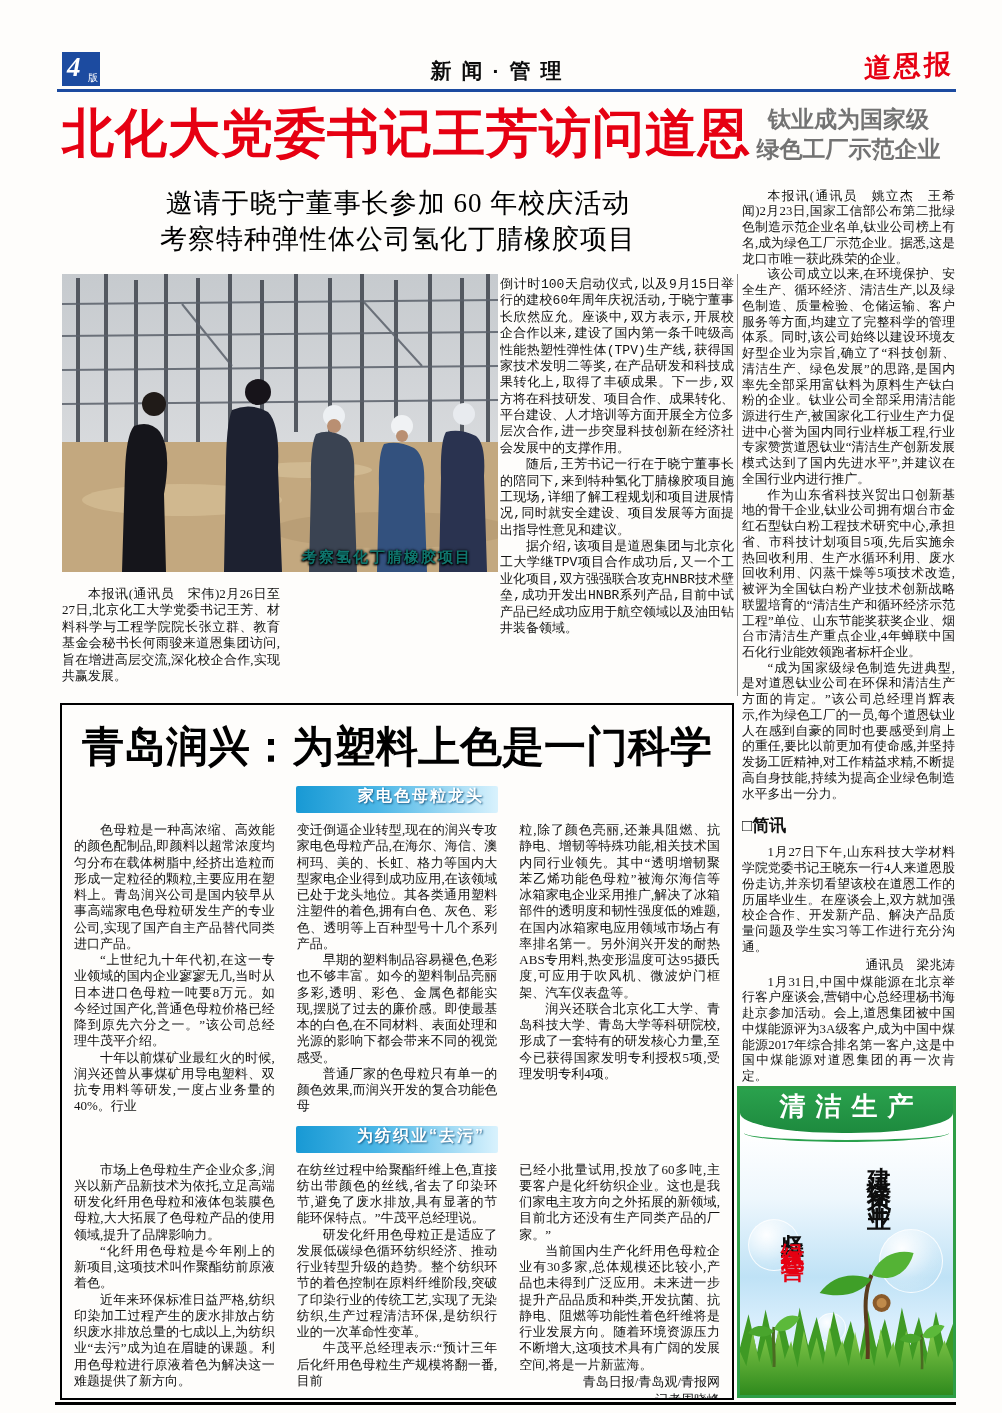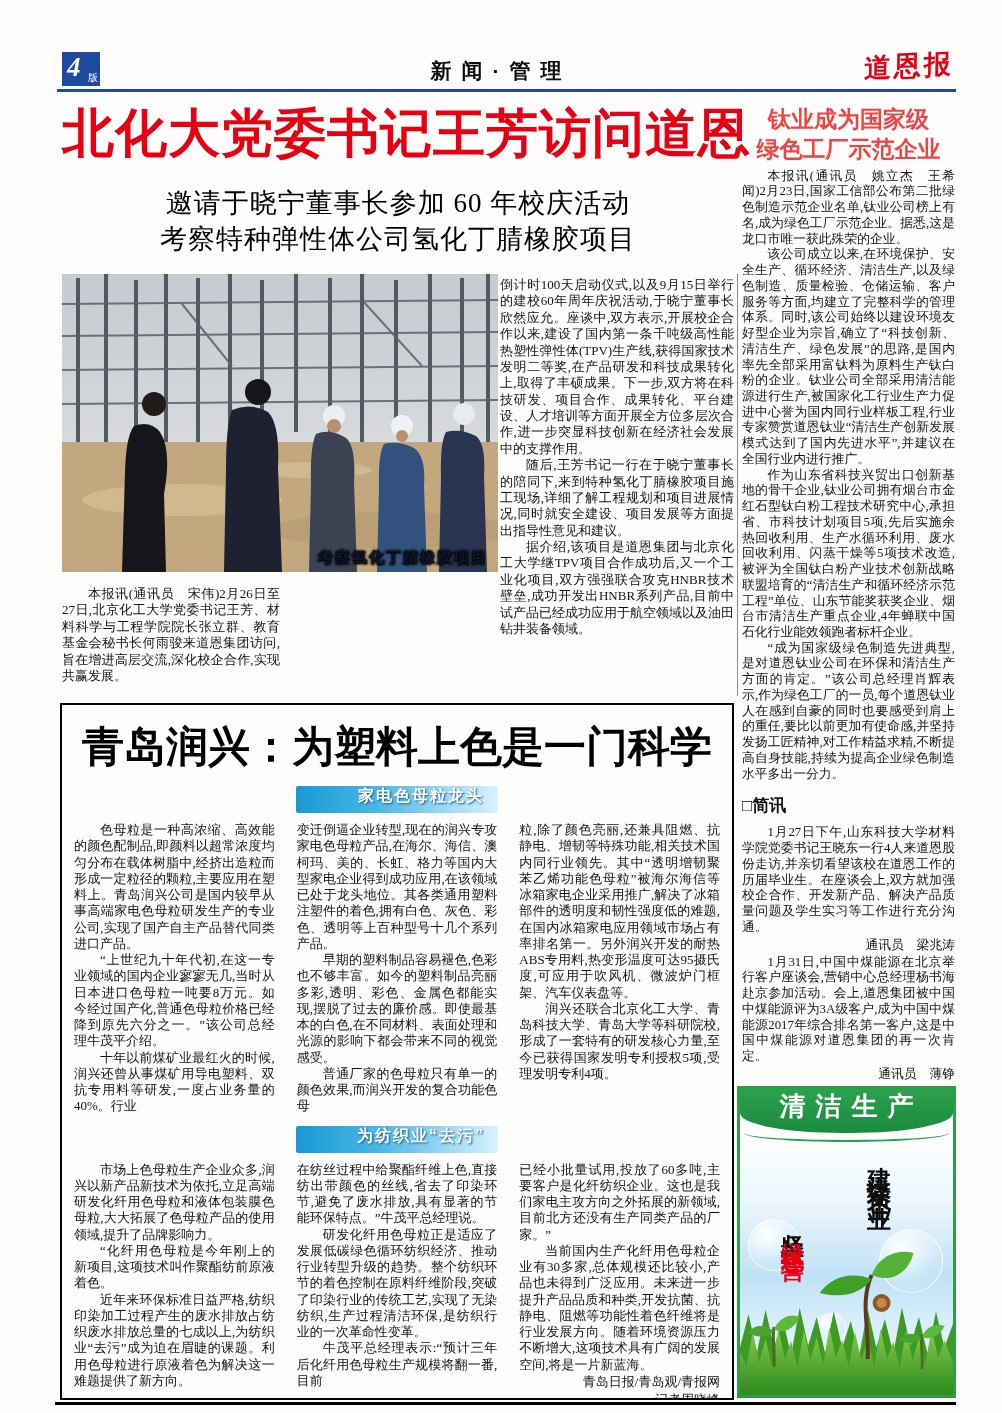--- a/index.html
+++ b/index.html
@@ -19,34 +19,34 @@
     font:700 27px "Liberation Serif", serif; letter-spacing:3px; transform:rotate(-3deg) skewX(-4deg); }
   .blue-rule { position:absolute; left:57px; top:89px; width:899px; height:3px; background:#1c4ba0; }
 
   
   .lead-headline { position:absolute; left:62px; top:99px; width:672px; text-align:center;
     font:900 52px "Liberation Sans", sans-serif; letter-spacing:1px; color:#e60012; white-space:nowrap; }
   .lead-subhead { position:absolute; left:62px; top:186px; width:672px; text-align:center;
     font-size:27px; line-height:1.33; letter-spacing:1px; color:#000; }
   .photo { position:absolute; left:62px; top:274px; width:436px; height:298px; background:#cfd2d6; overflow:hidden; }
   .photo svg { display:block; width:100%; height:100%; }
-  .photo-caption { position:absolute; right:10px; bottom:5px; color:#0f172a;
+  .photo-caption { position:absolute; right:26px; bottom:5px; color:#0f766e;
     font:700 15px "Liberation Sans", sans-serif; letter-spacing:2px;
     text-shadow:0 0 3px #000, 1px 1px 2px #000, -1px 1px 2px #000; }
   .bodycol { position:absolute; font-size:13px; line-height:1.26; text-align:justify; }
   .bodycol p { text-indent:2em; }
   .bodycol p.noind { text-indent:0; }
   .lead-col1 { left:62px;  top:586px; width:218px; height:112px; overflow:hidden; }
   .lead-col2 { left:285px; top:586px; width:214px; height:112px; overflow:hidden; }
-  .lead-col3 { left:500px; top:277px; width:234px; height:420px; overflow:hidden; }
+  .lead-col3 { left:500px; top:277px; width:234px; height:420px; overflow:hidden;font-family:Liberation Mono, monospace; }
   .column-rule { position:absolute; left:737px; top:274px; width:1px; height:422px; background:#8a8a8a; }
 
   
   .ti-article { position:absolute; left:742px; top:104px; width:213px; height:978px; overflow:hidden; }
-  .ti-title { text-align:center; color:#ef4444; font:700 23px "Liberation Sans", sans-serif; line-height:1.32; margin-bottom:4px; }
+  .ti-title { text-align:center; color:#737373; font:700 23px "Liberation Sans", sans-serif; line-height:1.32; margin-bottom:24px; }
   .ti-article p { font-size:12.8px; line-height:1.23; text-align:justify; text-indent:2em; }
   .briefs-header { font:700 17px "Liberation Serif", serif; margin:12px 0 8px; }
   .byline { text-align:right; font-size:12.8px; line-height:1.5; }
 
   
   .mid-box { position:absolute; left:60px; top:703px; width:674px; height:697px;
     border:2px solid #000; padding:8px 12px 6px; overflow:hidden; background:#fefdfb; }
   .mid-headline { text-align:center; font:900 42px "Liberation Sans", sans-serif; color:#000; margin-top:6px; white-space:nowrap; }
   .badge { width:202px; height:27px; margin:11px auto 9px; text-align:center; line-height:27px;
     color:#fff; font:700 16px "Liberation Sans", sans-serif; letter-spacing:2px;

